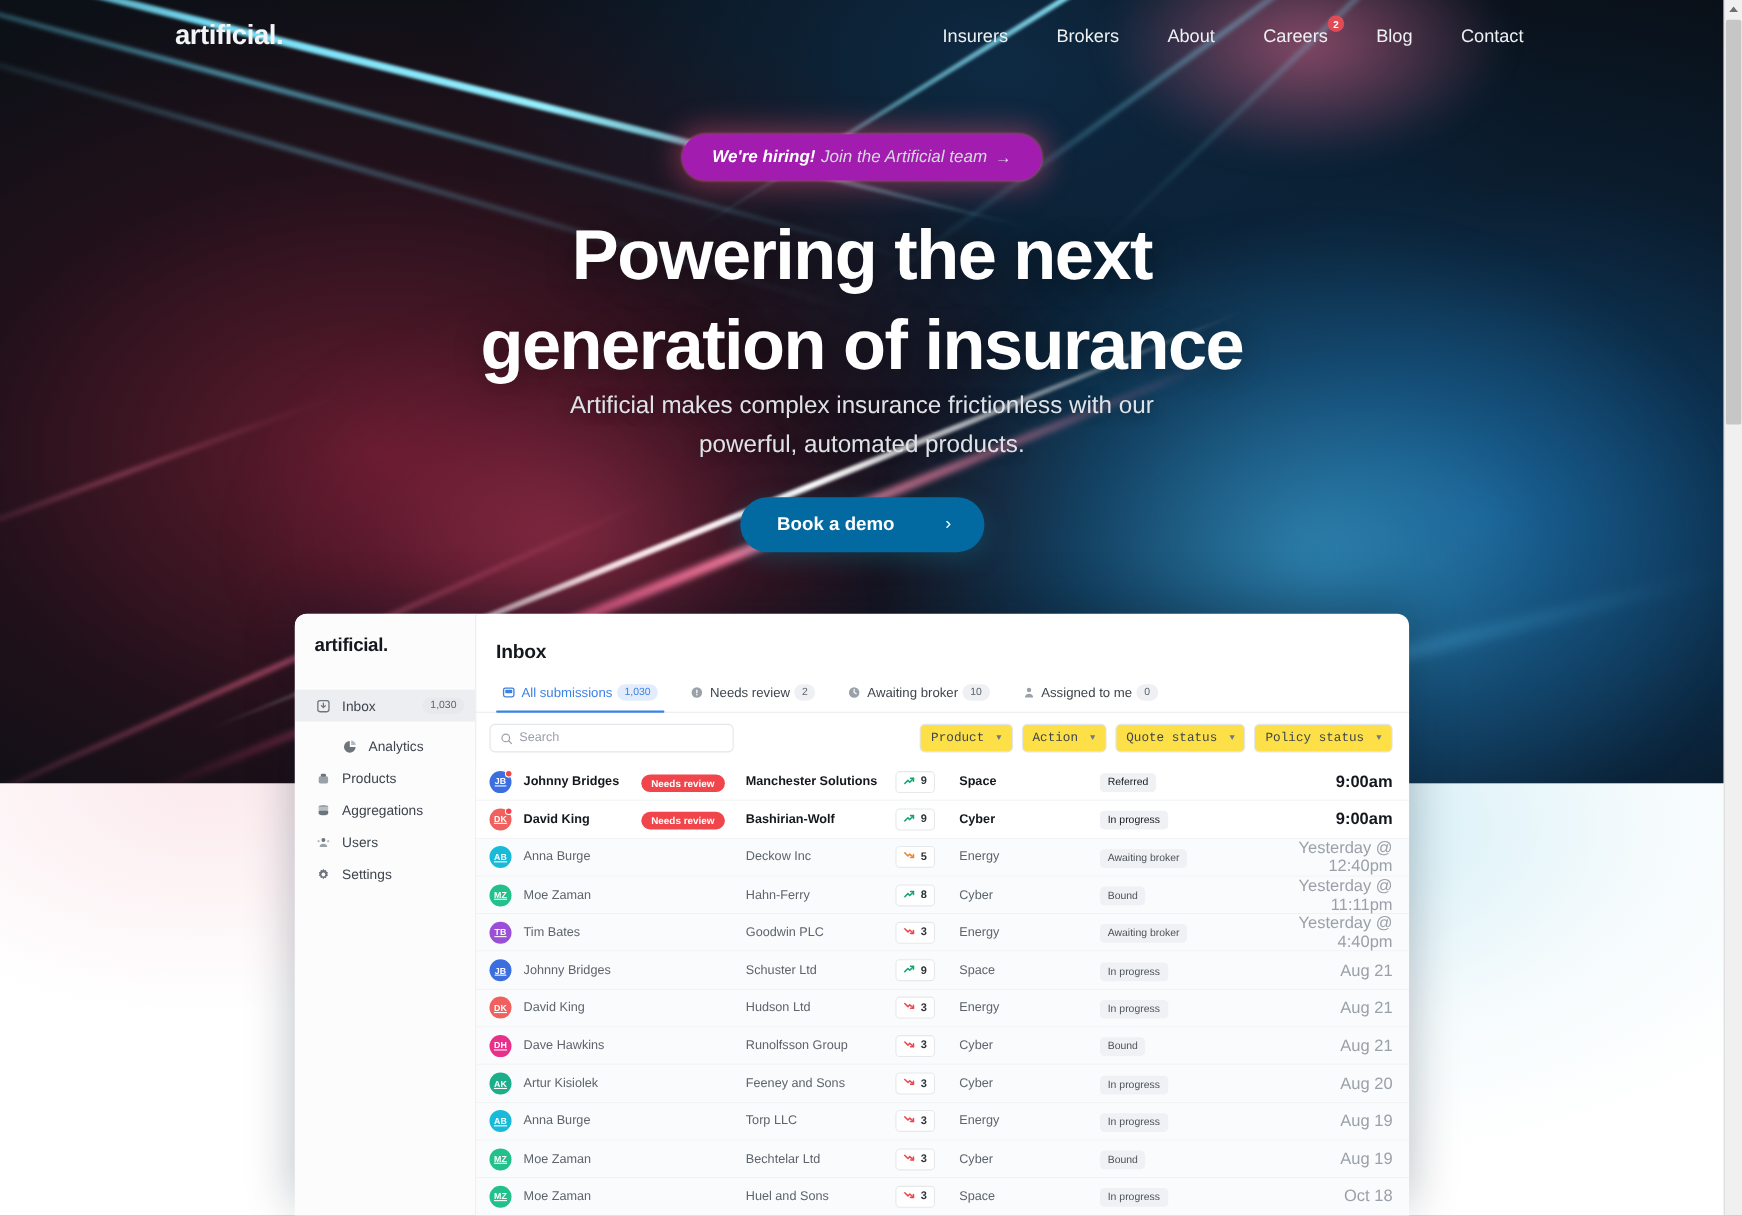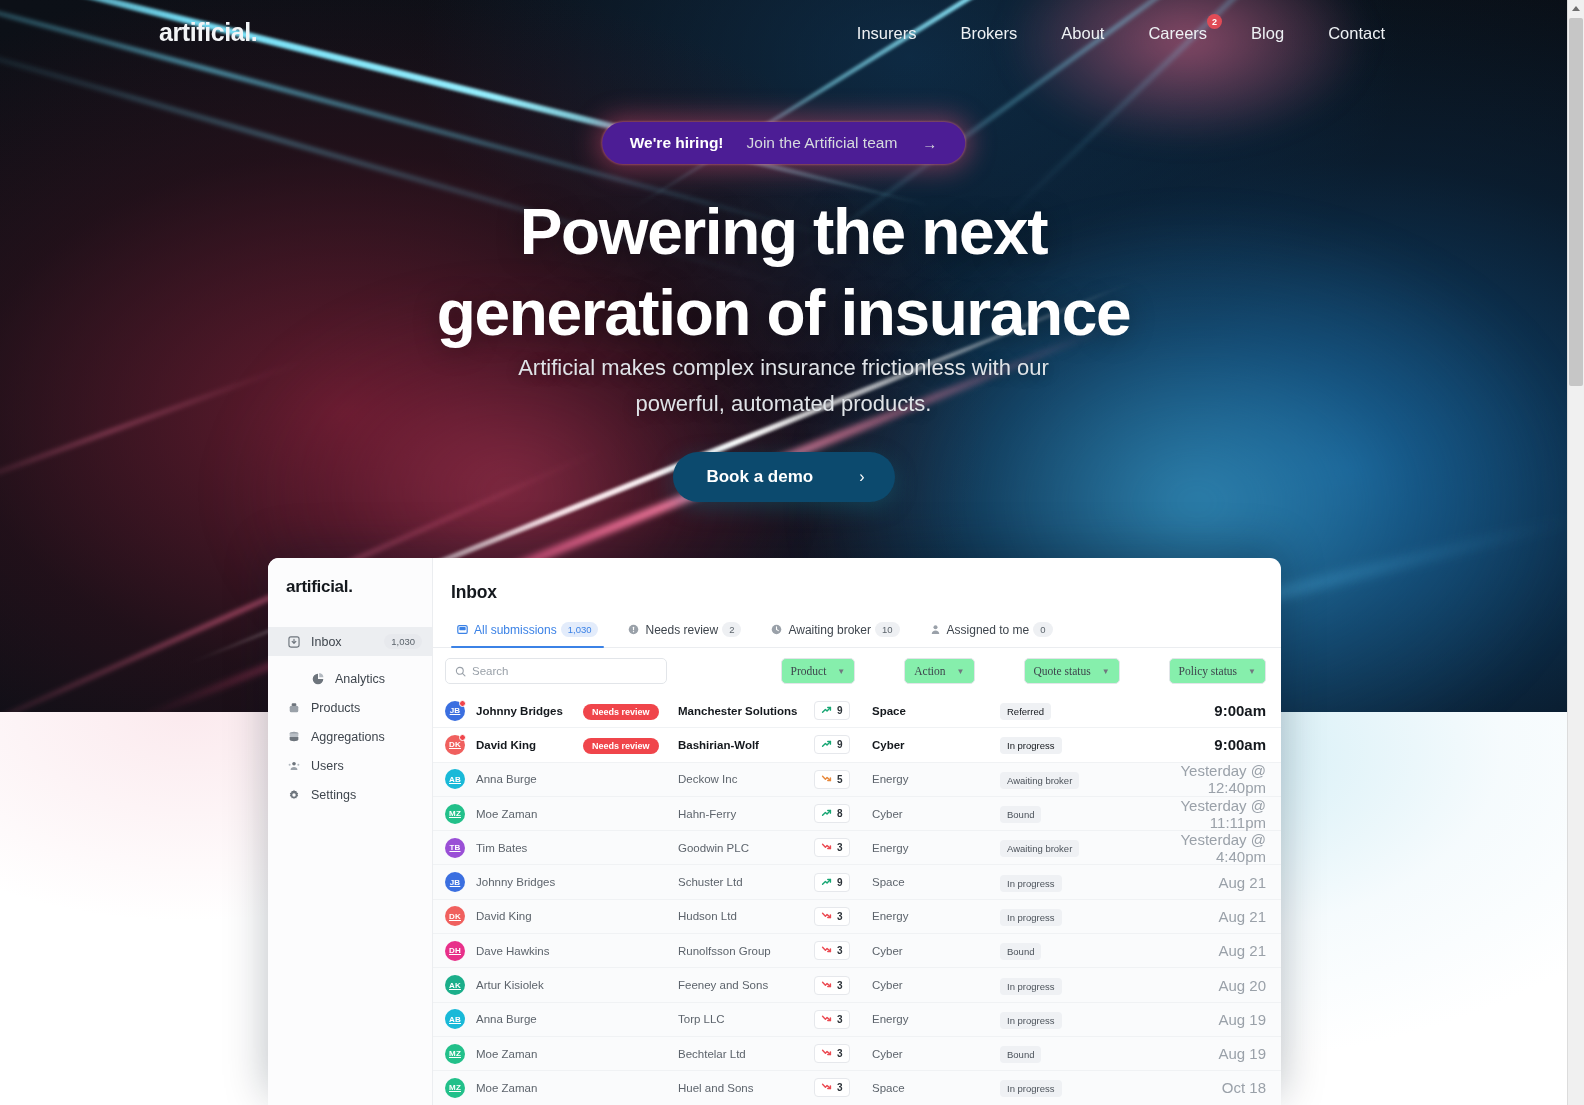--- a/index.html
+++ b/index.html
@@ -151,27 +151,28 @@
     position: absolute; top: -6px; right: 7px;
     min-width: 15px; height: 15px; padding: 0 3px;
     background: #e04b56; color: #fff;
     border-radius: 8px; font-size: 9px; font-weight: 600;
     display: flex; align-items: center; justify-content: center;
   }
 
   
   .hiring {
     position: absolute; left: 50%; top: 122px; transform: translateX(-50%);
-    display: flex; align-items: center; gap: 23px;
-    background: #4c1d95;
+    display: flex; align-items: center; gap: 5px;
+    background: #a21caf;
     border-radius: 24px;
     padding: 12px 28px;
     z-index: 20;
     box-shadow: 0 0 26px 6px rgba(226,80,120,0.45), 0 0 2px 1px rgba(255,140,170,0.35);
     cursor: pointer;
+    font-style: italic;
   }
   .hiring-strong { color: #ffffff; font-size: 15.5px; font-weight: 700; }
   .hiring-rest { color: #d6dade; font-size: 15.5px; font-weight: 400; }
   .hiring-arrow { color: #d6dade; font-size: 15px; margin-left: 2px; }
 
   
   .hero-title {
     position: absolute; left: 0; top: 192px; width: 1567px;
     text-align: center; color: #ffffff;
     font-size: 64px; font-weight: 700; line-height: 1.26;
@@ -182,21 +183,21 @@
   .hero-sub {
     position: absolute; left: 0; top: 350px; width: 1567px;
     text-align: center;
     color: #dfe3e7; font-size: 22px; font-weight: 400; line-height: 1.62;
     z-index: 15;
     text-shadow: 0 1px 14px rgba(0,0,0,0.4);
   }
   .cta {
     position: absolute; left: 50%; top: 452px; transform: translateX(-50%);
     display: flex; align-items: center; gap: 46px;
-    background: #0c4a6e;
+    background: #0369a1;
     color: #ffffff; font-size: 17px; font-weight: 600;
     padding: 15px 30px 15px 34px;
     border: none; border-radius: 28px;
     cursor: pointer; z-index: 15;
     font-family: "Liberation Sans", sans-serif;
     box-shadow: 0 6px 22px rgba(20,120,140,0.35);
   }
   .cta-chev { font-size: 16px; font-weight: 400; }
 
   
@@ -280,23 +281,23 @@
   .search-input {
     border: none; outline: none; flex: 1;
     font-size: 11.5px; color: #3e454d;
     font-family: "Liberation Sans", sans-serif;
     background: transparent;
   }
   .search-input::placeholder { color: #9aa1a9; }
   .filter-right { margin-left: auto; display: flex; gap: 8px; }
   .filter-btn {
     height: 26px; border: 1px solid #e2e5e9; border-radius: 5px;
-    background: #86efac; color: #3e454d; font-size: 11.5px;
+    background: #fde047; color: #3e454d; font-size: 11.5px;
     padding: 0 9px; display: flex; align-items: center; gap: 11px;
-    cursor: pointer; font-family: Liberation Serif, serif; margin-left: 41px;
+    cursor: pointer; font-family: Liberation Mono, monospace;
   }
   .chev { font-size: 8px; color: #70777f; }
 
   
   .rows { padding: 0; }
   .row {
     display: flex; align-items: center;
     height: 34.3px;
     border-bottom: 1px solid #f0f2f4;
     padding: 0 15px 0 12px;

